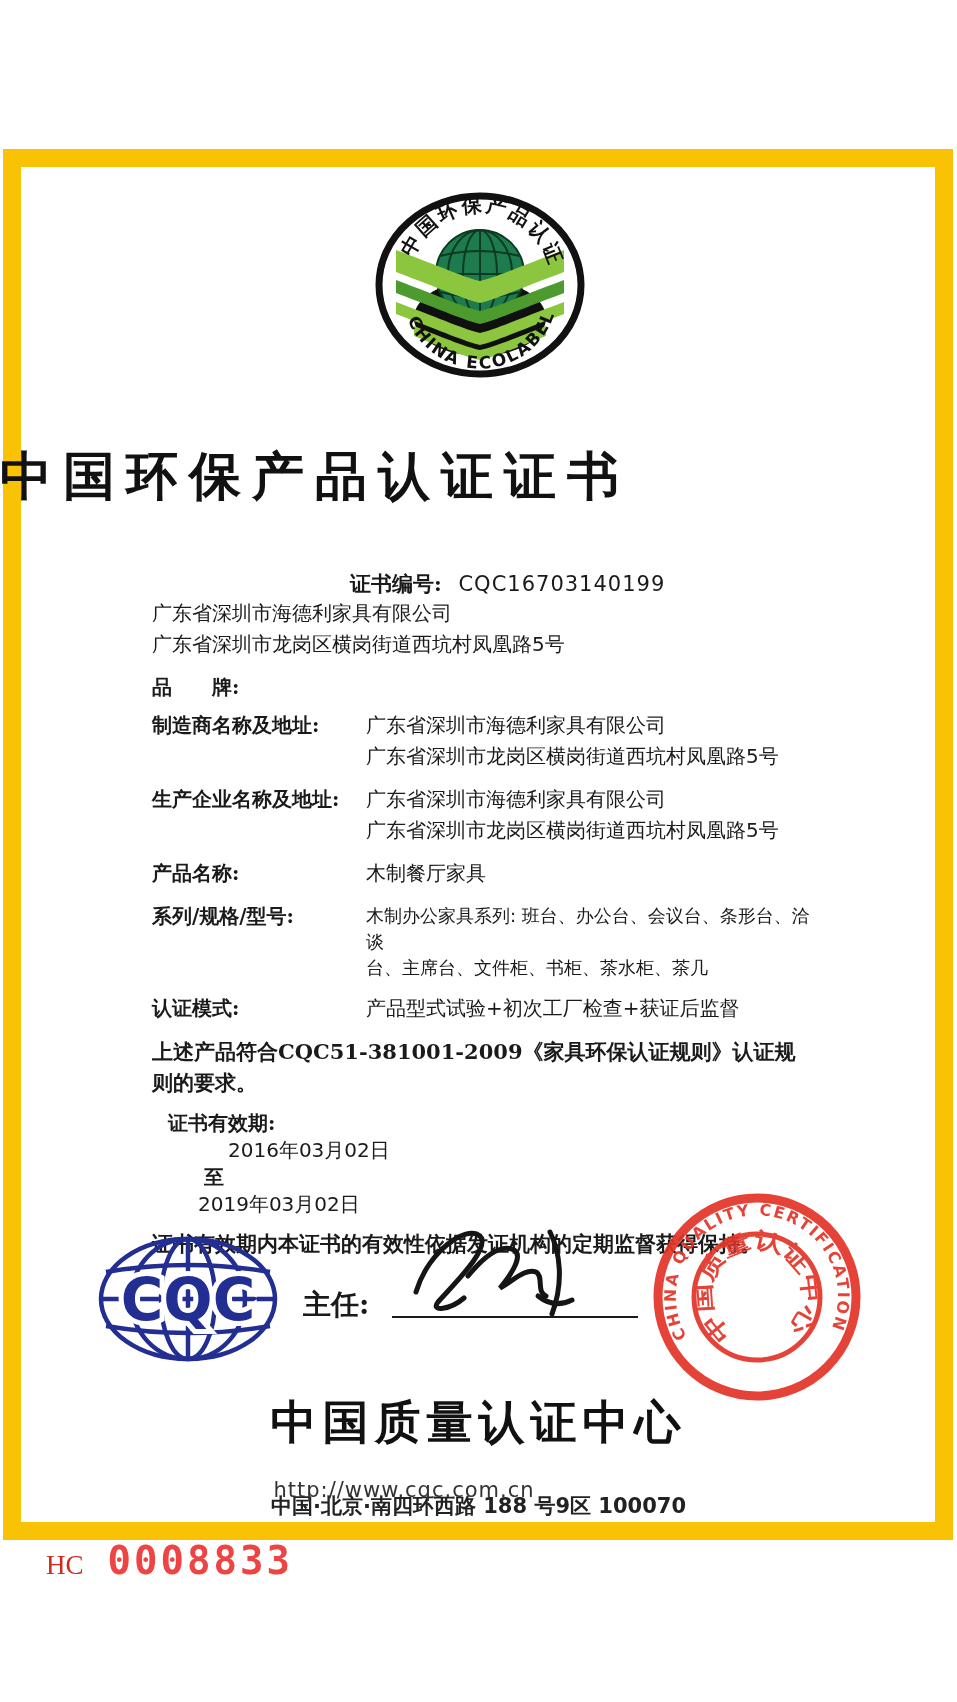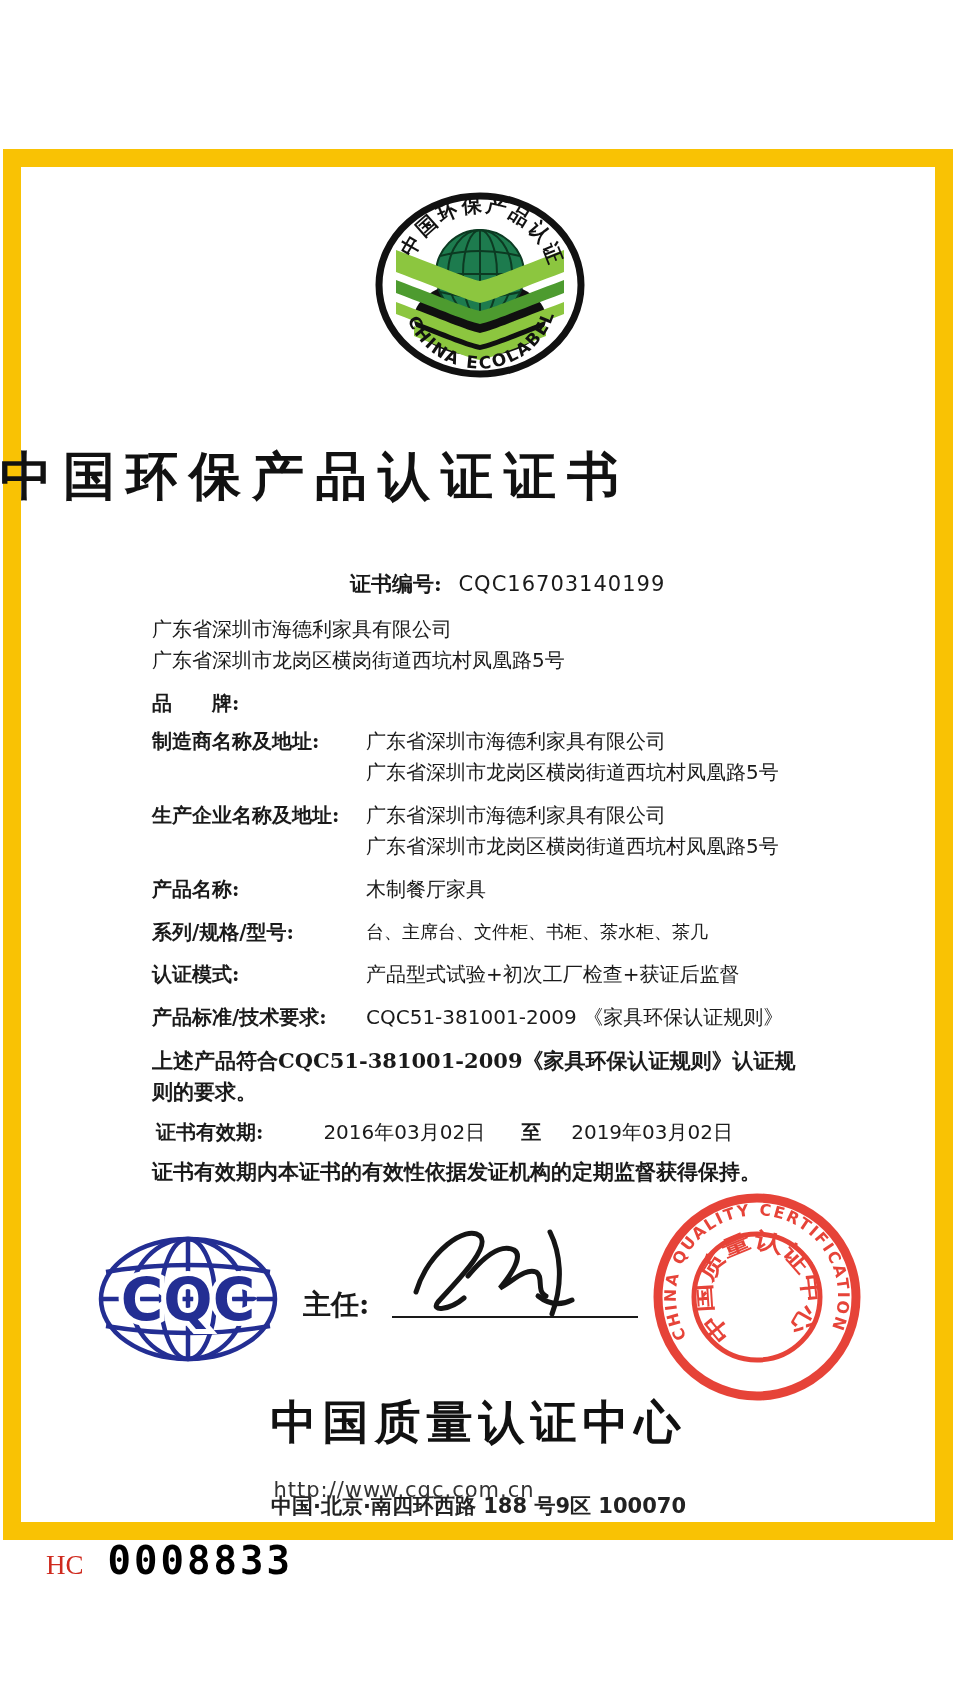--- a/index.html
+++ b/index.html
@@ -7,32 +7,32 @@
         font-family:"DejaVu Sans",sans-serif;color:#1a1a1a;}
   .frame{position:absolute;left:3px;top:149px;width:950px;height:1391px;
          border:18px solid #f9c204;box-sizing:border-box;background:#ffffff;}
   
   .eco-logo{position:absolute;left:374px;top:192px;width:212px;height:186px;}
   
   .title{position:absolute;left:0;top:442px;width:909px;
          font-size:52px;font-weight:bold;letter-spacing:11px;color:#111;}
   
   .cert-body{position:absolute;left:152px;top:570px;width:668px;}
-  .certno-line{margin-left:198px;margin-bottom:16px;font-size:21px;}
+  .certno-line{margin-left:198px;margin-bottom:0;font-size:21px;}
   .certno-line .lab{font-family:"DejaVu Serif",serif;font-weight:600;}
   .certno-line .num{font-size:21px;letter-spacing:1px;margin-left:10px;}
   .row{display:flex;margin-bottom:12px;}
   .row .lab{width:214px;flex:none;font-family:"DejaVu Serif",serif;
             font-weight:600;font-size:20px;line-height:30px;}
   .row .val{flex:1;font-size:20px;line-height:31px;}
   .row .val.small{font-size:18px;line-height:26px;padding-top:2px;}
   .row.brand{margin-bottom:8px;}
   .para{font-family:"DejaVu Serif",serif;font-weight:600;font-size:21px;
         line-height:31px;margin:8px 8px 12px 0;}
-  .validity{display:flex;align-items:center;margin:4px 0 10px 4px;}
+  .validity{display:flex;align-items:flex-start;margin:4px 0 10px 16px;flex-direction:column;}
   .validity .lab{font-family:"DejaVu Serif",serif;font-weight:600;font-size:20px;}
   .validity .d1{margin-left:60px;font-size:20px;}
   .validity .zhi{margin-left:36px;font-family:"DejaVu Serif",serif;font-weight:600;font-size:20px;}
   .validity .d2{margin-left:30px;font-size:20px;}
   
   .cqc-logo{position:absolute;left:93px;top:1232px;width:190px;height:134px;}
   .director{position:absolute;left:303px;top:1286px;font-size:28px;font-weight:600;
             font-family:"DejaVu Serif",serif;}
   .sig-line{position:absolute;left:392px;top:1316px;width:246px;height:2px;background:#1a1a1a;}
   .signature{position:absolute;left:398px;top:1212px;width:210px;height:108px;}
@@ -40,21 +40,21 @@
   .issuer-name{position:absolute;left:0;top:1392px;width:957px;text-align:center;
                font-size:46px;font-weight:bold;letter-spacing:6px;color:#111;}
   .issuer-address{position:absolute;left:0;top:1450px;width:957px;text-align:center;
                   font-size:21px;font-weight:600;color:#222;margin-top:42px;}
   .issuer-url{position:absolute;left:0;top:1478px;width:808px;text-align:center;
               font-size:21px;letter-spacing:1px;color:#333;}
   
   .serial{position:absolute;left:46px;top:1538px;display:flex;align-items:baseline;justify-content:space-between;}
   .serial .pfx{font-family:"Liberation Serif",serif;font-size:27px;color:#cf2a1e;}
   .serial .num{margin-left:24px;font-family:"DejaVu Sans Mono",monospace;font-weight:bold;
-               font-size:39px;letter-spacing:3px;color:#000000;}
+               font-size:39px;letter-spacing:3px;color:#ef4444;}
   svg text{font-family:"DejaVu Sans",sans-serif;}
 </style>
 </head>
 <body>
 
 <div class="page">
 
   <div class="frame"></div>
 
   <svg class="eco-logo" viewBox="0 0 212 186">
@@ -120,33 +120,28 @@
         </div>
         <div class="row">
           <div class="lab">产品名称:</div>
           <div class="val">
             <div>木制餐厅家具</div>
           </div>
         </div>
         <div class="row">
           <div class="lab">系列/规格/型号:</div>
           <div class="val small">
+            <div>木制办公家具系列: 班台、办公台、会议台、条形台、洽谈</div>
             <div>台、主席台、文件柜、书柜、茶水柜、茶几</div>
           </div>
         </div>
         <div class="row">
           <div class="lab">认证模式:</div>
           <div class="val">
             <div>产品型式试验+初次工厂检查+获证后监督</div>
-          </div>
-        </div>
-        <div class="row">
-          <div class="lab">产品标准/技术要求:</div>
-          <div class="val">
-            <div>CQC51-381001-2009 《家具环保认证规则》</div>
           </div>
         </div>
       </div>
 
     <div class="para">上述产品符合CQC51-381001-2009《家具环保认证规则》认证规则的要求。</div>
 
     <div class="validity">
       <span class="lab">证书有效期:</span>
       <span class="d1">2016年03月02日</span>
       <span class="zhi">至</span>

